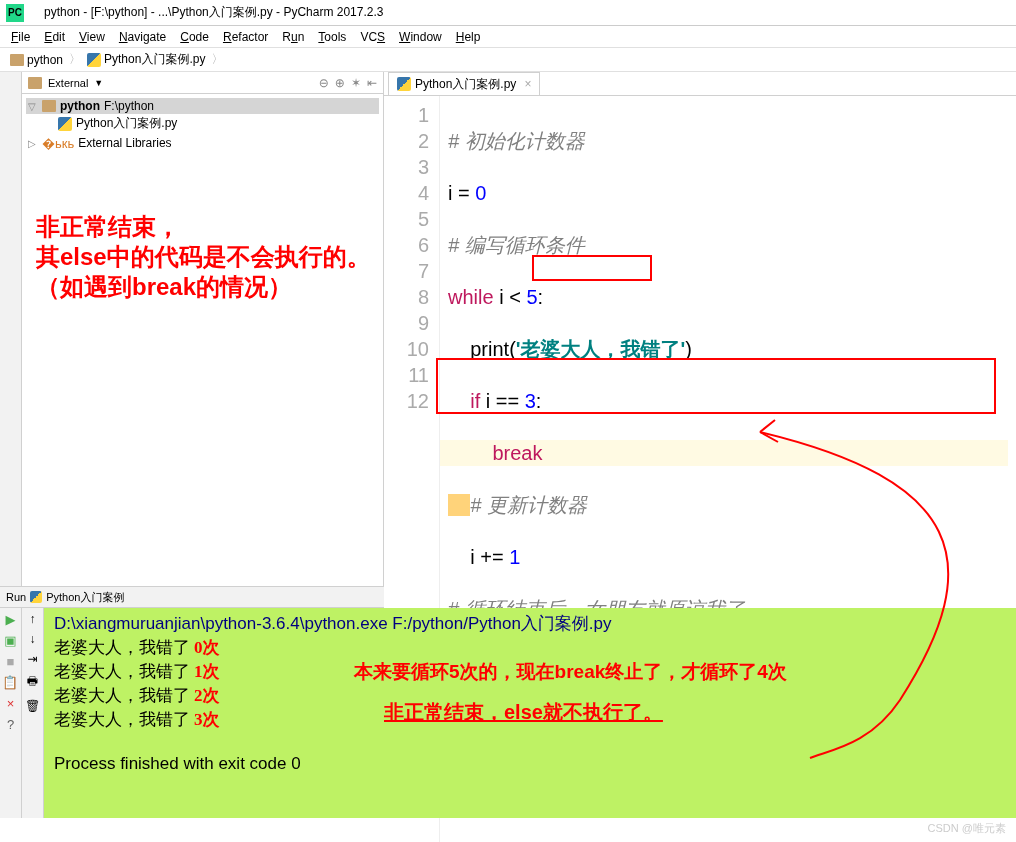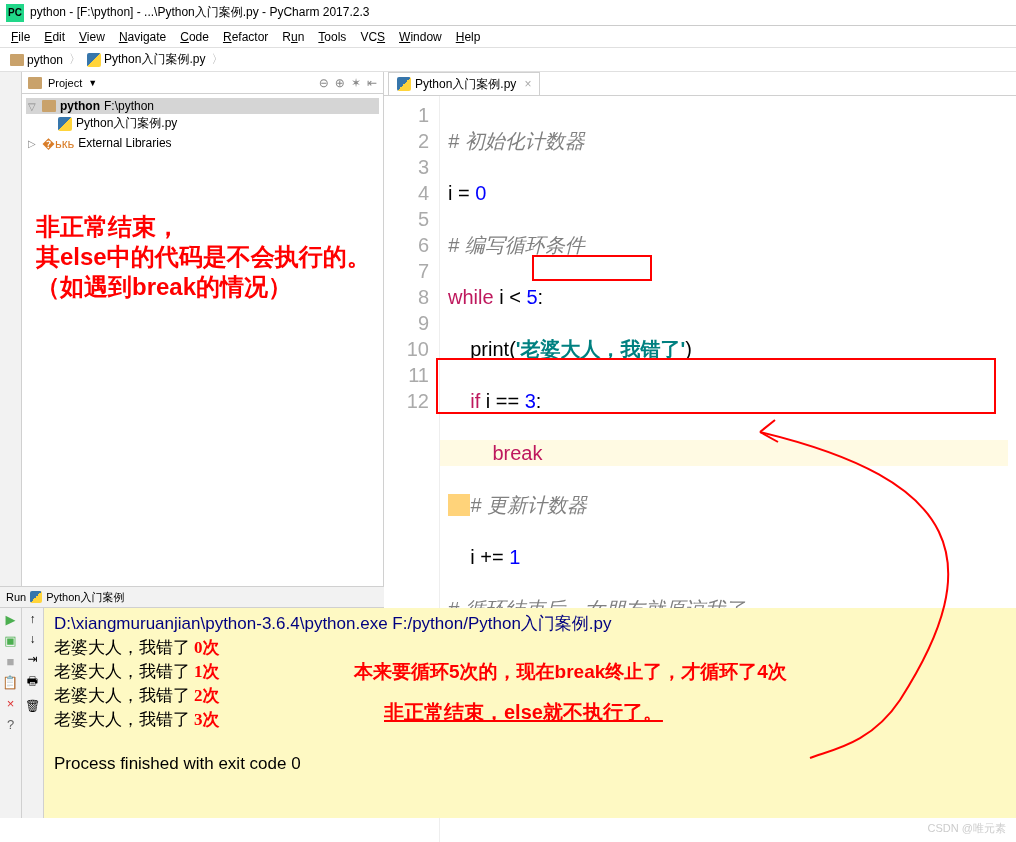--- a/index.html
+++ b/index.html
@@ -1,18 +1,18 @@
 <!DOCTYPE html>
 <html><head>
 <meta charset="utf-8">
 <style>
 * { margin:0; padding:0; box-sizing:border-box; font-family:"Microsoft YaHei","SimSun",sans-serif; }
 body { width:1016px; height:842px; background:#fff; position:relative; font-size:12px; color:#000; overflow:hidden; }
 .titlebar { height:26px; background:#fff; display:flex; align-items:center; padding:0 6px; border-bottom:1px solid #ccc; }
-.pc-badge { width:18px; height:18px; background:#21d789; color:#000; font-weight:bold; font-size:10px; display:flex; align-items:center; justify-content:center; margin-right:6px; }
+.pc-badge { width:18px; height:18px; background:#21d789; color:#000; font-weight:bold; font-size:10px; display:flex; align-items:center; justify-content:center; margin-right:20px; }
 .menubar { height:22px; display:flex; align-items:center; padding:0 6px; gap:4px; border-bottom:1px solid #e0e0e0; }
 .menubar span { padding:2px 5px; cursor:default; }
 .menubar span u { text-decoration:underline; }
 .breadcrumb { height:24px; display:flex; align-items:center; padding:0 6px; border-bottom:1px solid #e0e0e0; background:#fff; }
 .bc-item { display:flex; align-items:center; gap:3px; padding:0 4px; }
 .bc-sep { color:#aaa; margin:0 2px; }
 .folder-icon { width:14px; height:12px; background:#c9a26b; border-radius:1px; display:inline-block; }
 .py-icon { width:14px; height:14px; display:inline-block; border-radius:2px; background:linear-gradient(135deg,#3776ab 50%,#ffd43b 50%); }
 .main { display:flex; height:514px; }
 .sidebar-left { width:22px; background:#f2f2f2; border-right:1px solid #d0d0d0; writing-mode:vertical-lr; text-align:center; font-size:11px; padding-top:6px; color:#555; }
@@ -41,21 +41,21 @@
 .c-kw { color:#be185d; font-weight:normal; }
 .c-num { color:#0000ff; }
 .c-str { color:#008080; font-weight:bold; }
 .c-fn { color:#000; }
 .box-red { position:absolute; border:2px solid red; pointer-events:none; }
 .run-header { height:22px; border-top:1px solid #d0d0d0; border-bottom:1px solid #d0d0d0; background:#f2f2f2; display:flex; align-items:center; padding:0 6px; gap:4px; font-size:11px; }
 .run-body { display:flex; height:210px; }
 .run-tools { width:22px; background:#f2f2f2; border-right:1px solid #d0d0d0; display:flex; flex-direction:column; align-items:center; gap:6px; padding-top:4px; }
 .run-tools span { font-size:13px; color:#606060; cursor:default; }
 .run-tools2 { width:22px; background:#f2f2f2; border-right:1px solid #d0d0d0; display:flex; flex-direction:column; align-items:center; gap:6px; padding-top:4px; }
-.console { flex:1; font-family:"Consolas","Courier New",monospace; font-size:17px; padding:4px 10px; position:relative; background:#fef9c3; line-height:24px; }
+.console { flex:1; font-family:"Consolas","Courier New",monospace; font-size:17px; padding:4px 10px; position:relative; background:#bef264; line-height:24px; }
 .console .cmd { color:#000080; }
 .console .out { color:#000; }
 .ann { position:absolute; color:#f00; font-weight:bold; font-family:"Microsoft YaHei","SimSun",sans-serif; pointer-events:none; }
 .watermark { position:absolute; right:10px; bottom:6px; color:#ccc; font-size:11px; }
 .count-ann { color:#f00; font-weight:bold; font-family:"Microsoft YaHei"; margin-left:4px; }
 svg.arrow { position:absolute; pointer-events:none; }
 </style>
 </head>
 <body>
 
@@ -90,21 +90,21 @@
   </div>
   <span class="bc-sep">〉</span>
 </div>
 
 <div class="main">
   <div class="sidebar-left"></div>
 
   <div class="project-pane">
     <div class="pp-header">
       <span class="folder-icon"></span>
-      <span>Project</span>
+      <span>External</span>
       <span style="font-size:9px;">▼</span>
       <span class="spacer"></span>
       <span class="pp-icon">⊖</span>
       <span class="pp-icon">⊕</span>
       <span class="pp-icon">✶</span>
       <span class="pp-icon">⇤</span>
     </div>
     <div class="tree">
       <div class="tree-row sel indent0">
         <span class="tri">▽</span>

